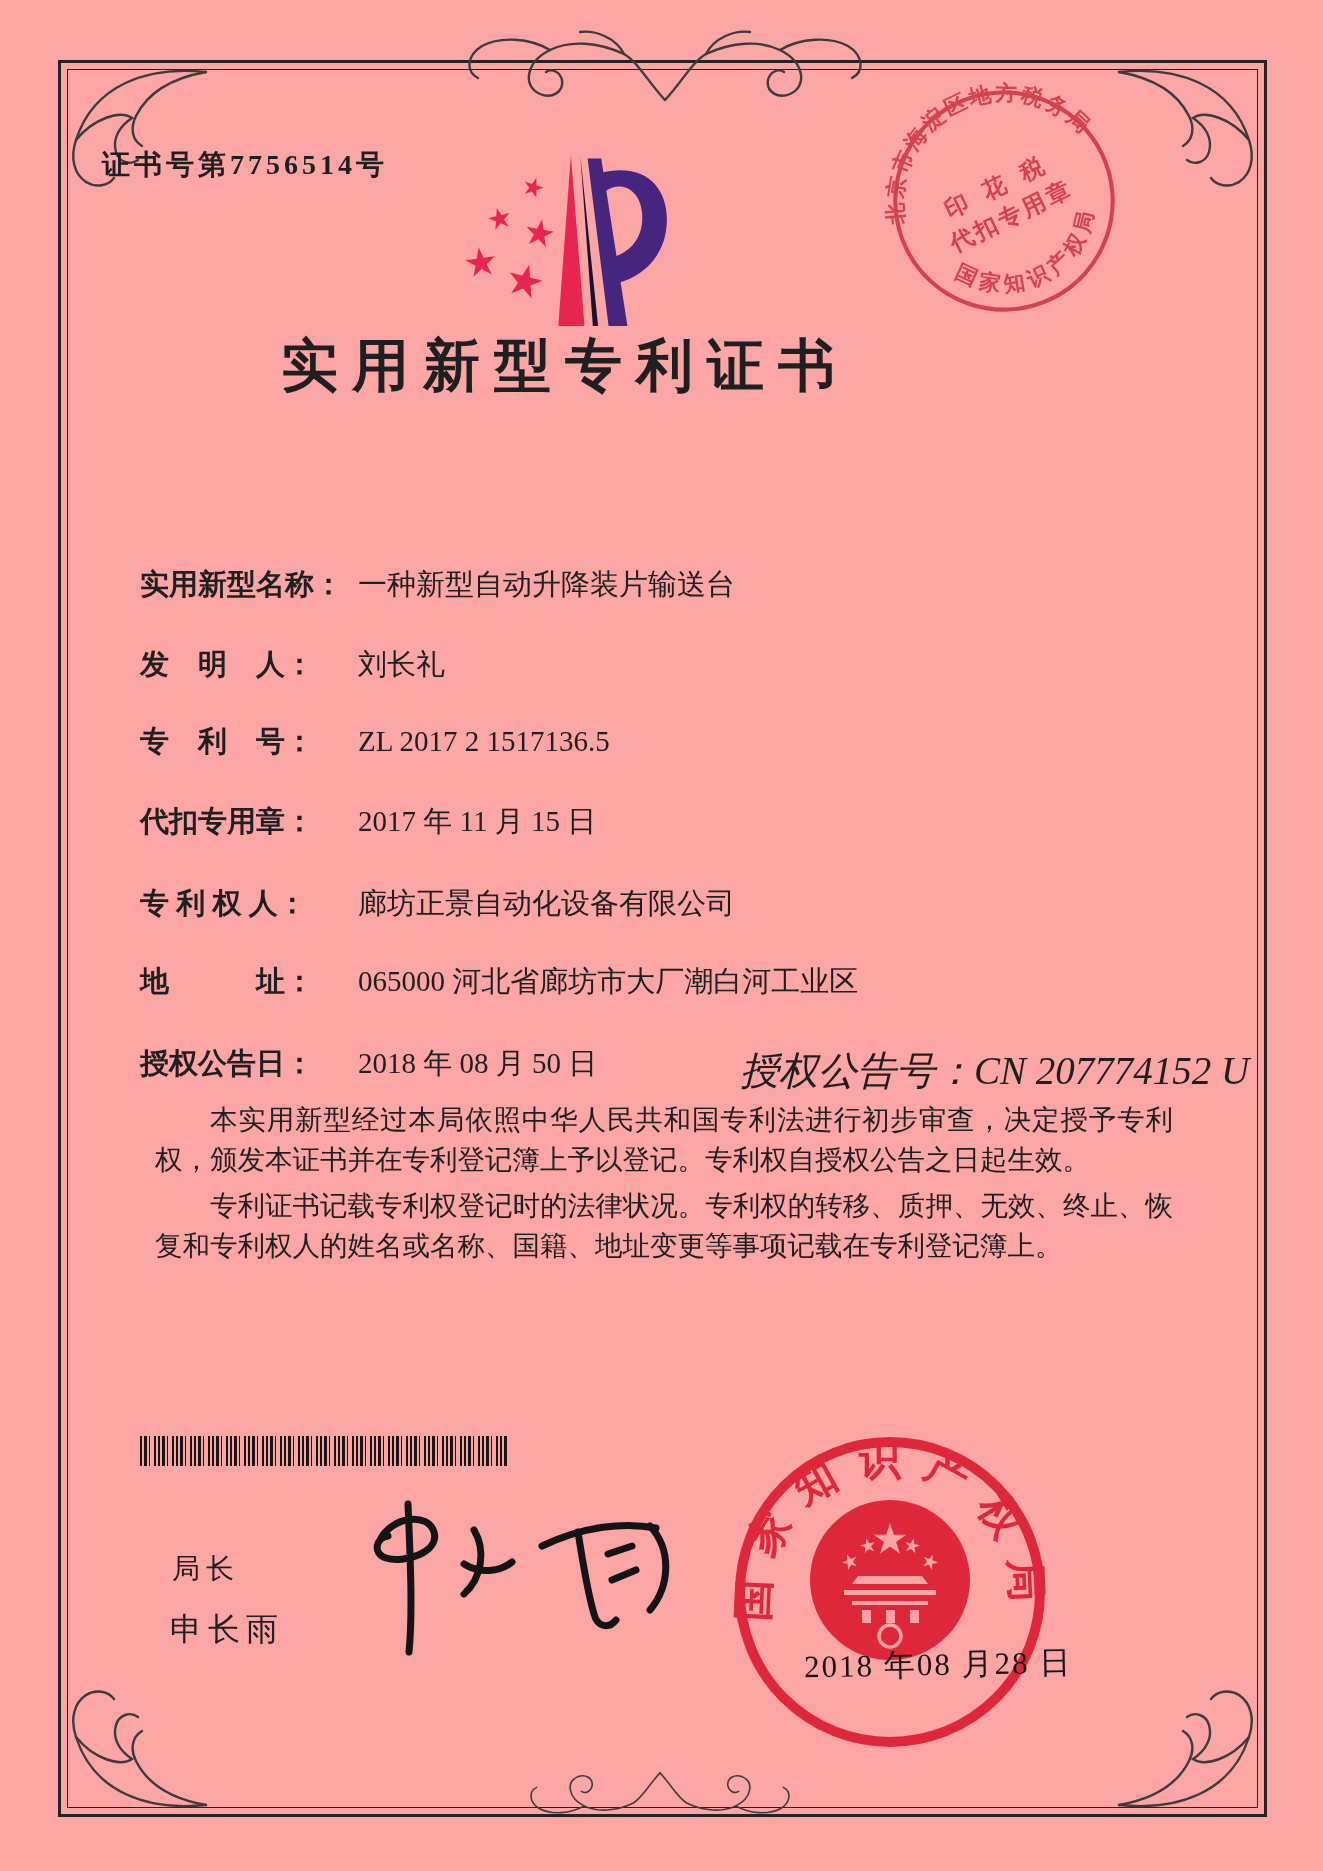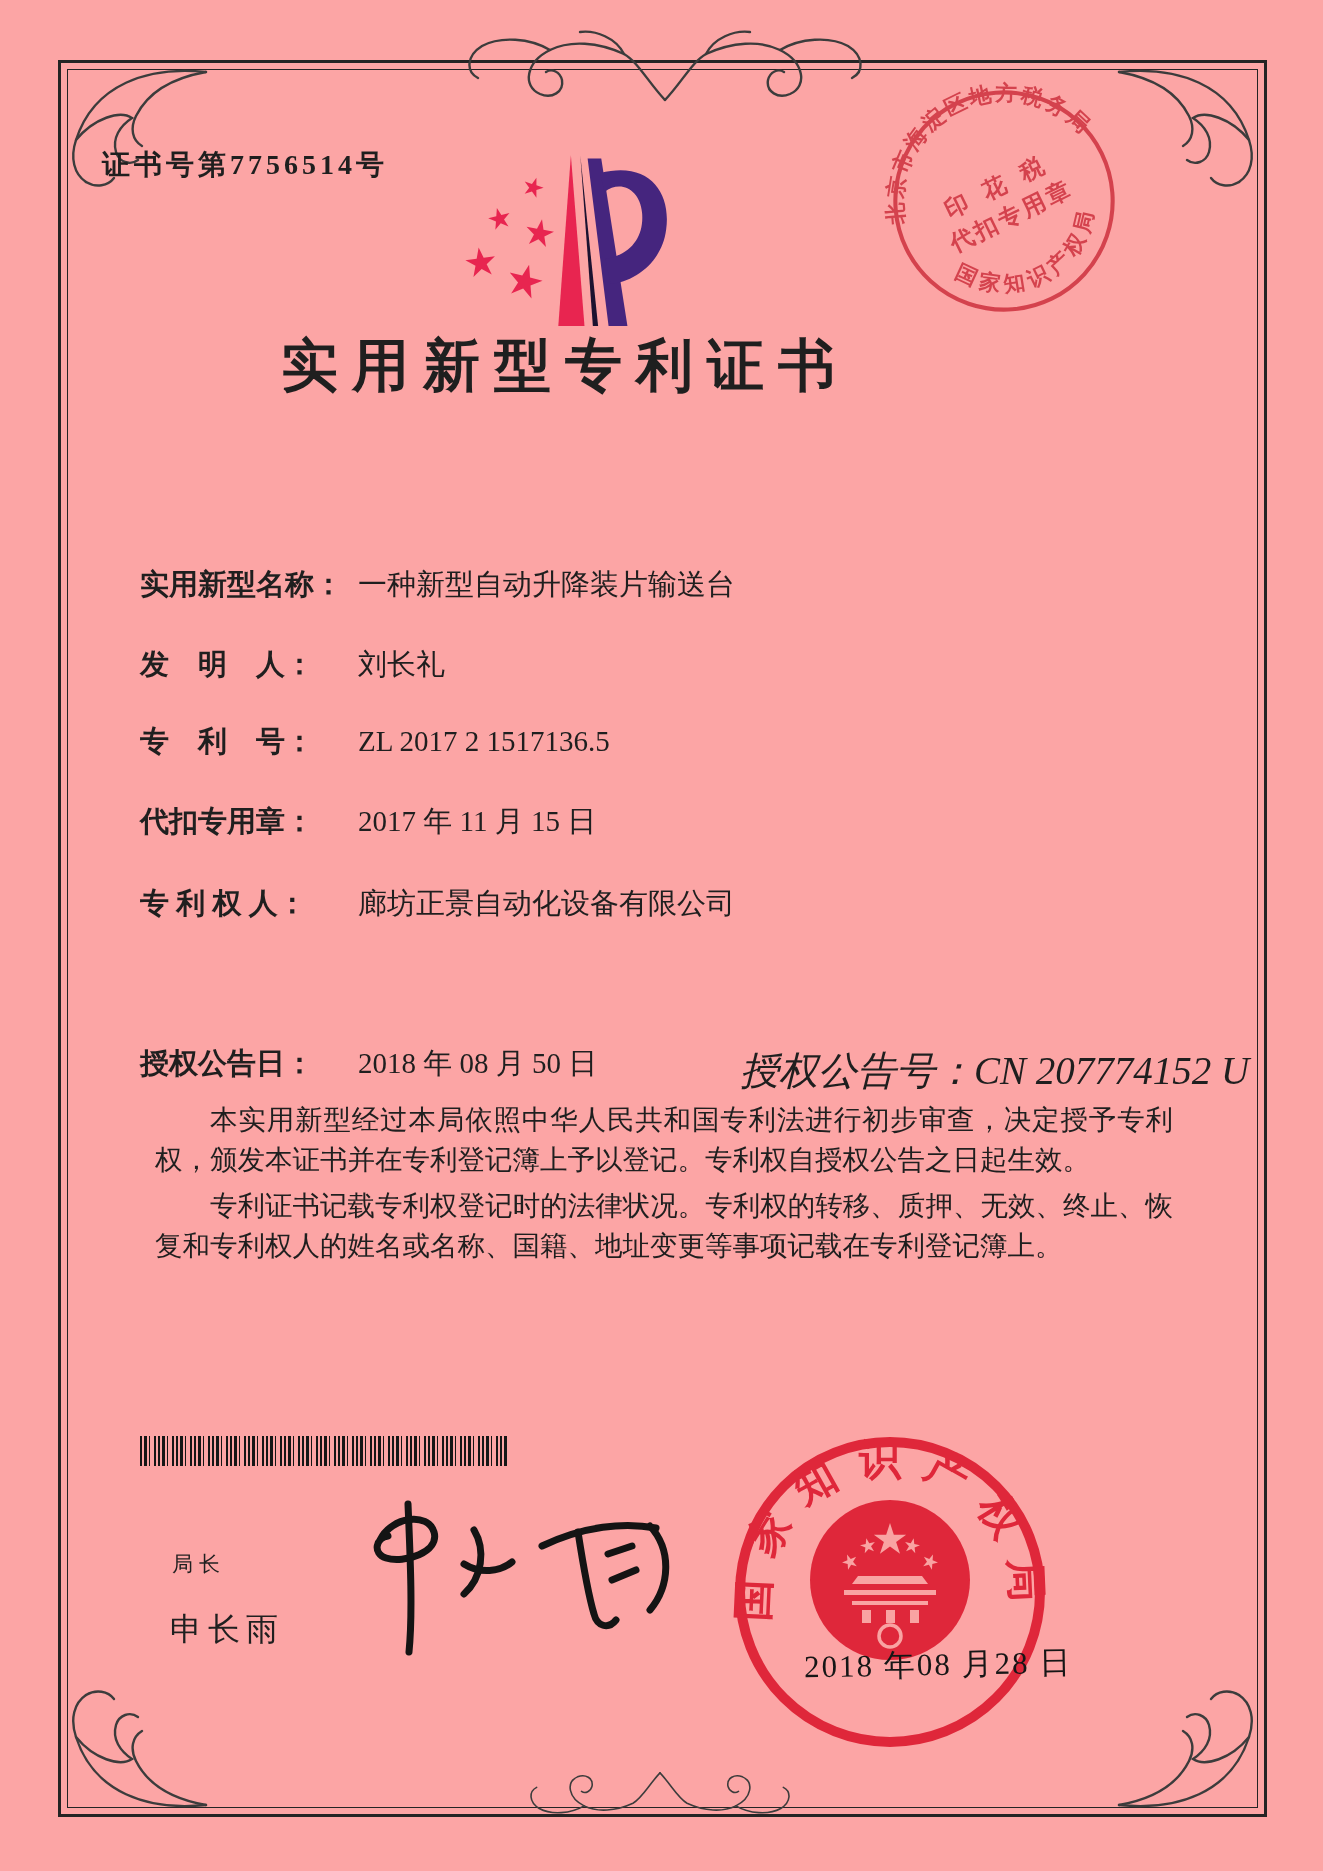--- a/index.html
+++ b/index.html
@@ -25,21 +25,21 @@
   .grant2{position:absolute; left:740px; font-size:39px; white-space:nowrap;font-style:italic;}
   .bodytext{position:absolute; left:155px; top:1100px; width:1018px;
             font-size:27.5px; line-height:40px; text-align:justify;}
   .bodytext p{margin:0 0 6px 0; text-indent:2em;}
   .barcode{position:absolute; left:140px; top:1436px; width:368px; height:30px;
     background:repeating-linear-gradient(90deg,
       #161616 0 2px, transparent 2px 4px,
       #161616 4px 7px, transparent 7px 9px,
       #161616 9px 10px, transparent 10px 14px,
       #161616 14px 16px, transparent 16px 18px);}
-  .signer-title{position:absolute; left:172px; top:1550px; font-size:21px; letter-spacing:6px;}
+  .signer-title{position:absolute; left:172px; top:1550px; font-size:28px; letter-spacing:6px;}
   .signer-name{position:absolute; left:170px; top:1608px; font-size:32px; letter-spacing:6px;}
   .signature{position:absolute; left:352px; top:1492px; width:336px; height:178px;}
   .signature path{fill:none; stroke:#141414; stroke-width:7; stroke-linecap:round; stroke-linejoin:round;}
   .big-seal{position:absolute; left:718px; top:1420px; width:344px; height:344px; opacity:.93; mix-blend-mode:multiply;}
   .big-seal text{fill:var(--seal-red,#e02d4c); font-weight:bold; font-family:"Liberation Serif",serif;}
   .seal-date{position:absolute; left:804px; top:1644px; font-size:31px; letter-spacing:2px;
              color:#161616; transform:rotate(-1deg); white-space:nowrap;}
   .footer{position:absolute; left:388px; top:1740px; width:344px; text-align:center; font-size:26px; letter-spacing:2px;}
 </style>
 </head>
@@ -141,20 +141,23 @@
     <span class="lbl">发　明　人：</span><span class="val">刘长礼</span>
   </div>
   <div class="row" style="top:722px;">
     <span class="lbl">专　利　号：</span><span class="val">ZL 2017 2 1517136.5</span>
   </div>
   <div class="row" style="top:802px;">
     <span class="lbl">代扣专用章：</span><span class="val">2017 年 11 月 15 日</span>
   </div>
   <div class="row" style="top:884px;">
     <span class="lbl">专 利 权 人：</span><span class="val">廊坊正景自动化设备有限公司</span>
+  </div>
+  <div class="row" style="top:962px;">
+    <span class="lbl">地　　　址：</span><span class="val">065000 河北省廊坊市大厂潮白河工业区</span>
   </div>
   <div class="row" style="top:1044px;">
     <span class="lbl">授权公告日：</span><span class="val">2018 年 08 月 50 日</span>
   </div>
   <div class="grant2" style="top:1044px;">
     <span>授权公告号：</span><span class="val">CN 207774152 U</span>
   </div>
 
   <div class="bodytext">
     <p>本实用新型经过本局依照中华人民共和国专利法进行初步审查，决定授予专利权，颁发本证书并在专利登记簿上予以登记。专利权自授权公告之日起生效。</p>

